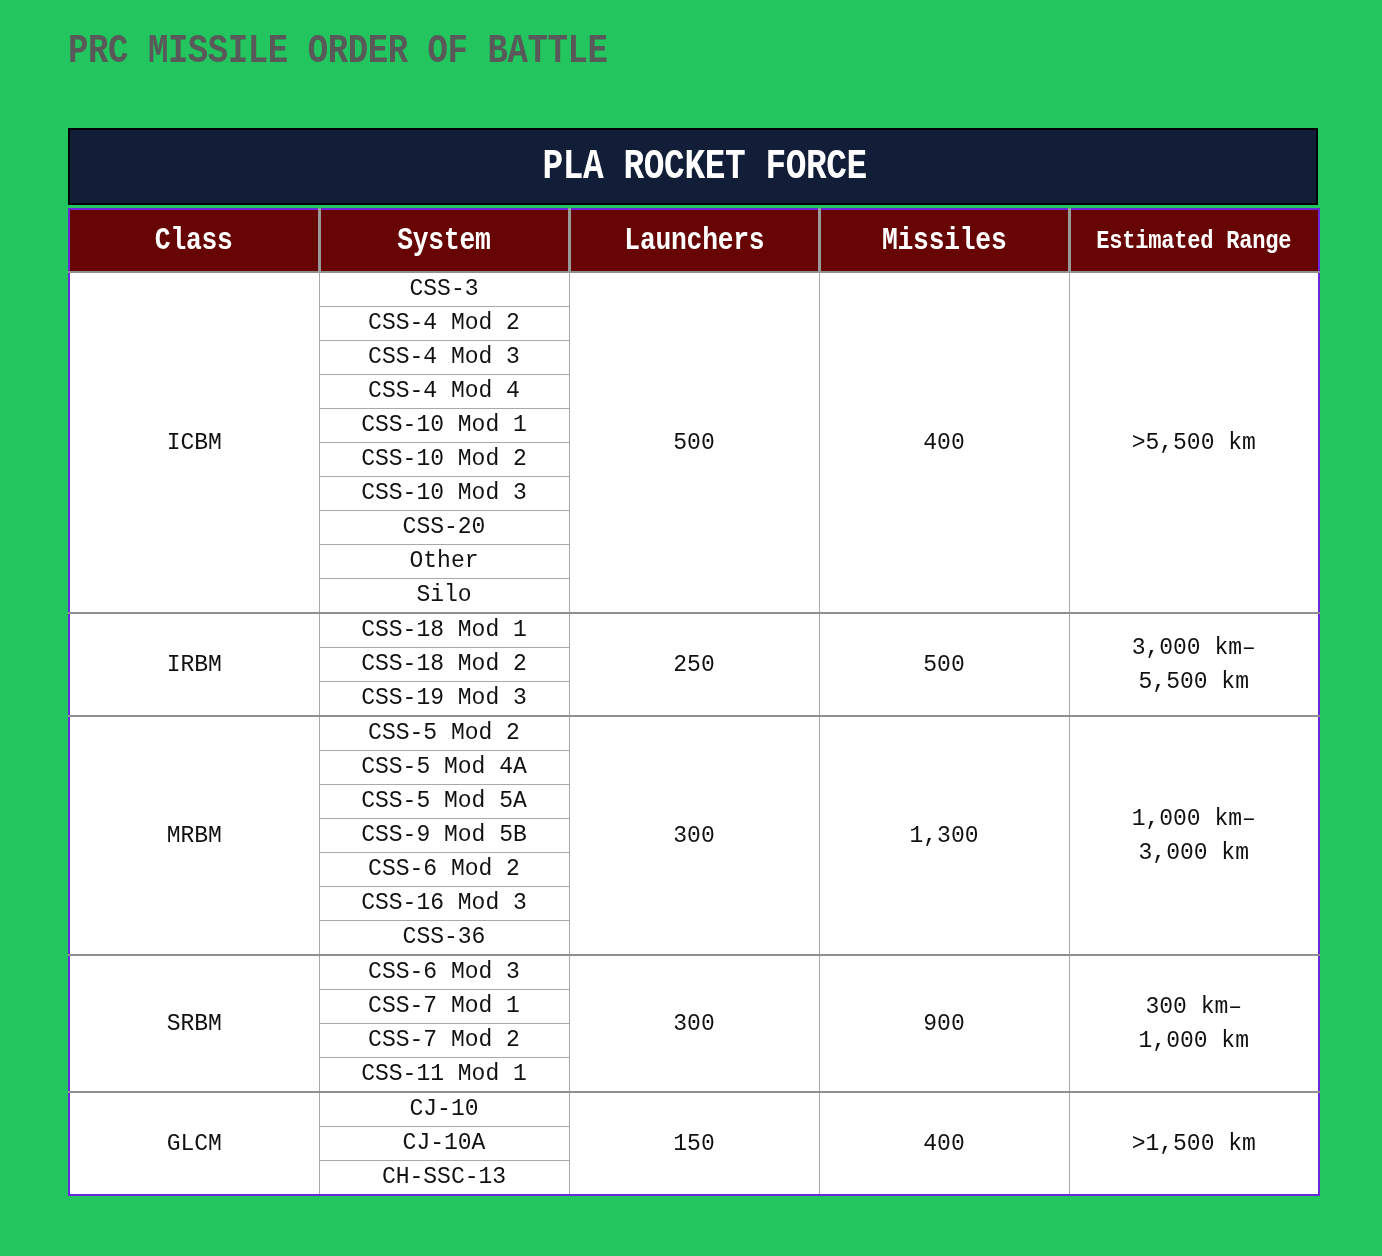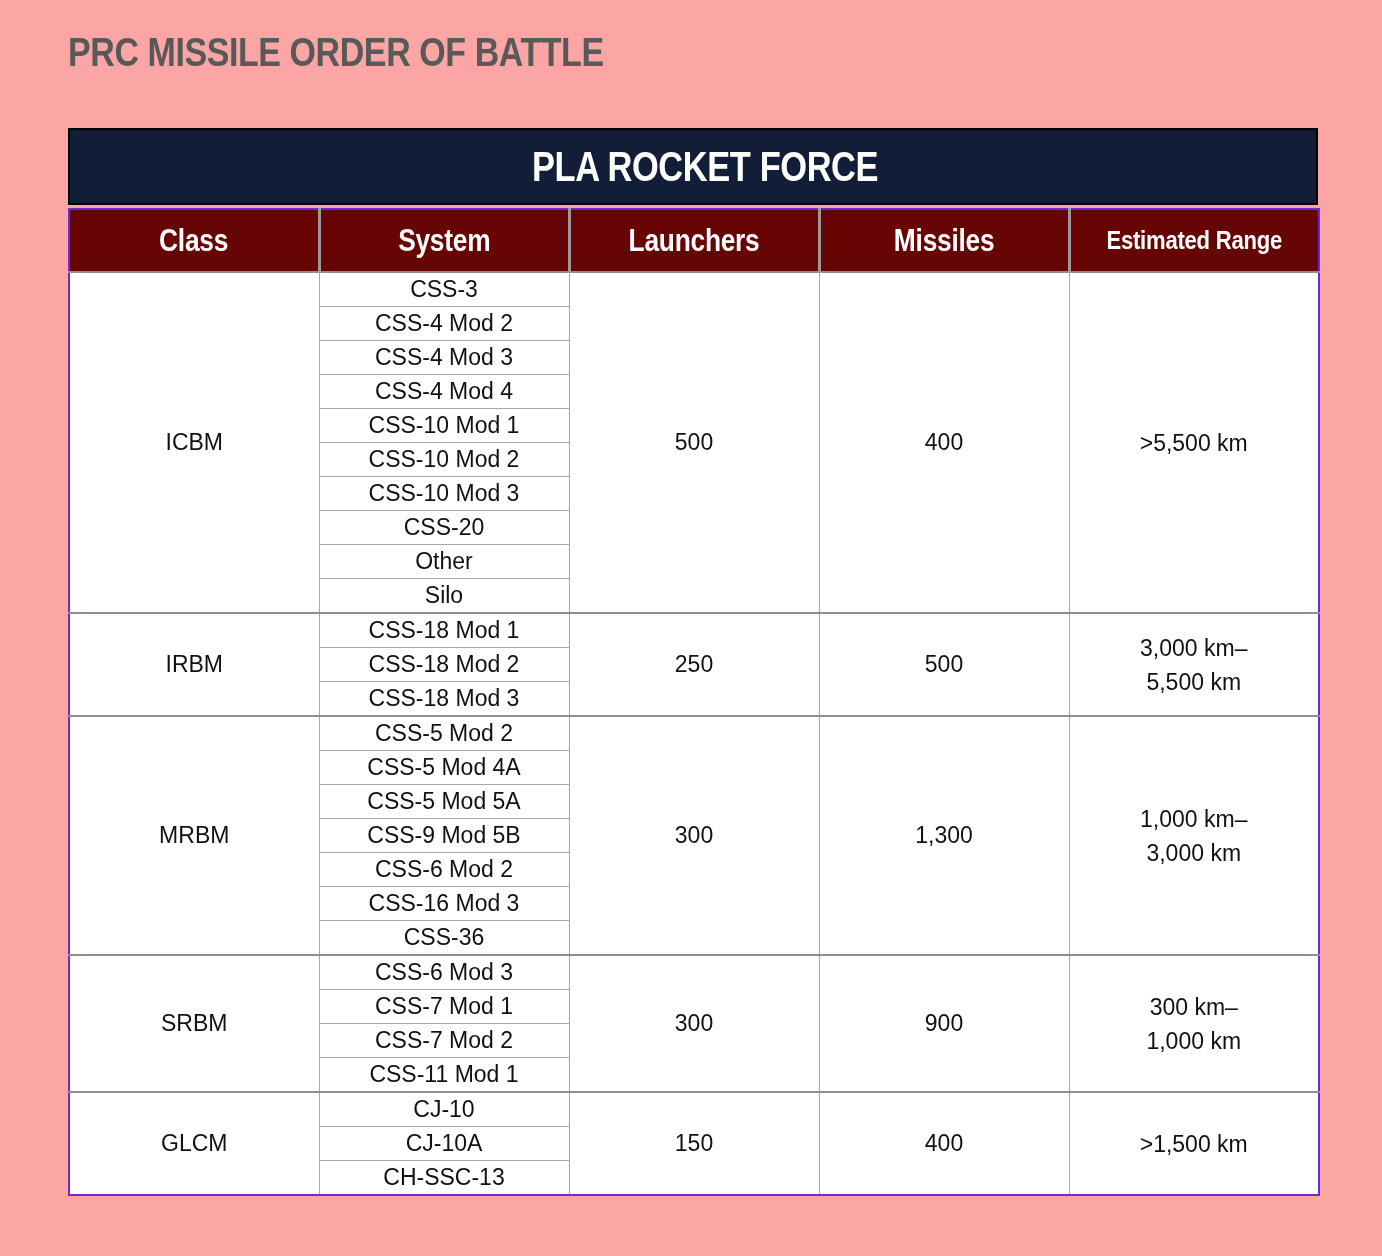--- a/index.html
+++ b/index.html
@@ -1,20 +1,20 @@
 <!DOCTYPE html>
 <html><head>
 <meta charset="utf-8">
 <style>
   html, body { margin: 0; padding: 0; background: #ffffff; }
   .page {
     width: 1382px;
     height: 1256px;
-    background: #fca5a5;
-    font-family: Liberation Sans, sans-serif;
+    background: #22c55e;
+    font-family: Liberation Mono, monospace;
     box-sizing: border-box;
     overflow: hidden;
   }
   .content {
     margin-left: 68px;
     width: 1250px;
   }
   .page-title {
     margin: 0;
     padding-top: 32px;
@@ -163,21 +163,21 @@
           <td class="system-cell">CSS-18 Mod 1</td>
           <td class="num-cell" rowspan="3">250</td>
           <td class="num-cell" rowspan="3">500</td>
           <td class="range-cell" rowspan="3">3,000 km–
 5,500 km</td>
         </tr>
         <tr>
             <td class="system-cell">CSS-18 Mod 2</td>
           </tr>
         <tr>
-            <td class="system-cell">CSS-18 Mod 3</td>
+            <td class="system-cell">CSS-19 Mod 3</td>
           </tr>
 
         <tr class="class-start">
           <td class="class-cell" rowspan="7">MRBM</td>
           <td class="system-cell">CSS-5 Mod 2</td>
           <td class="num-cell" rowspan="7">300</td>
           <td class="num-cell" rowspan="7">1,300</td>
           <td class="range-cell" rowspan="7">1,000 km–
 3,000 km</td>
         </tr>

